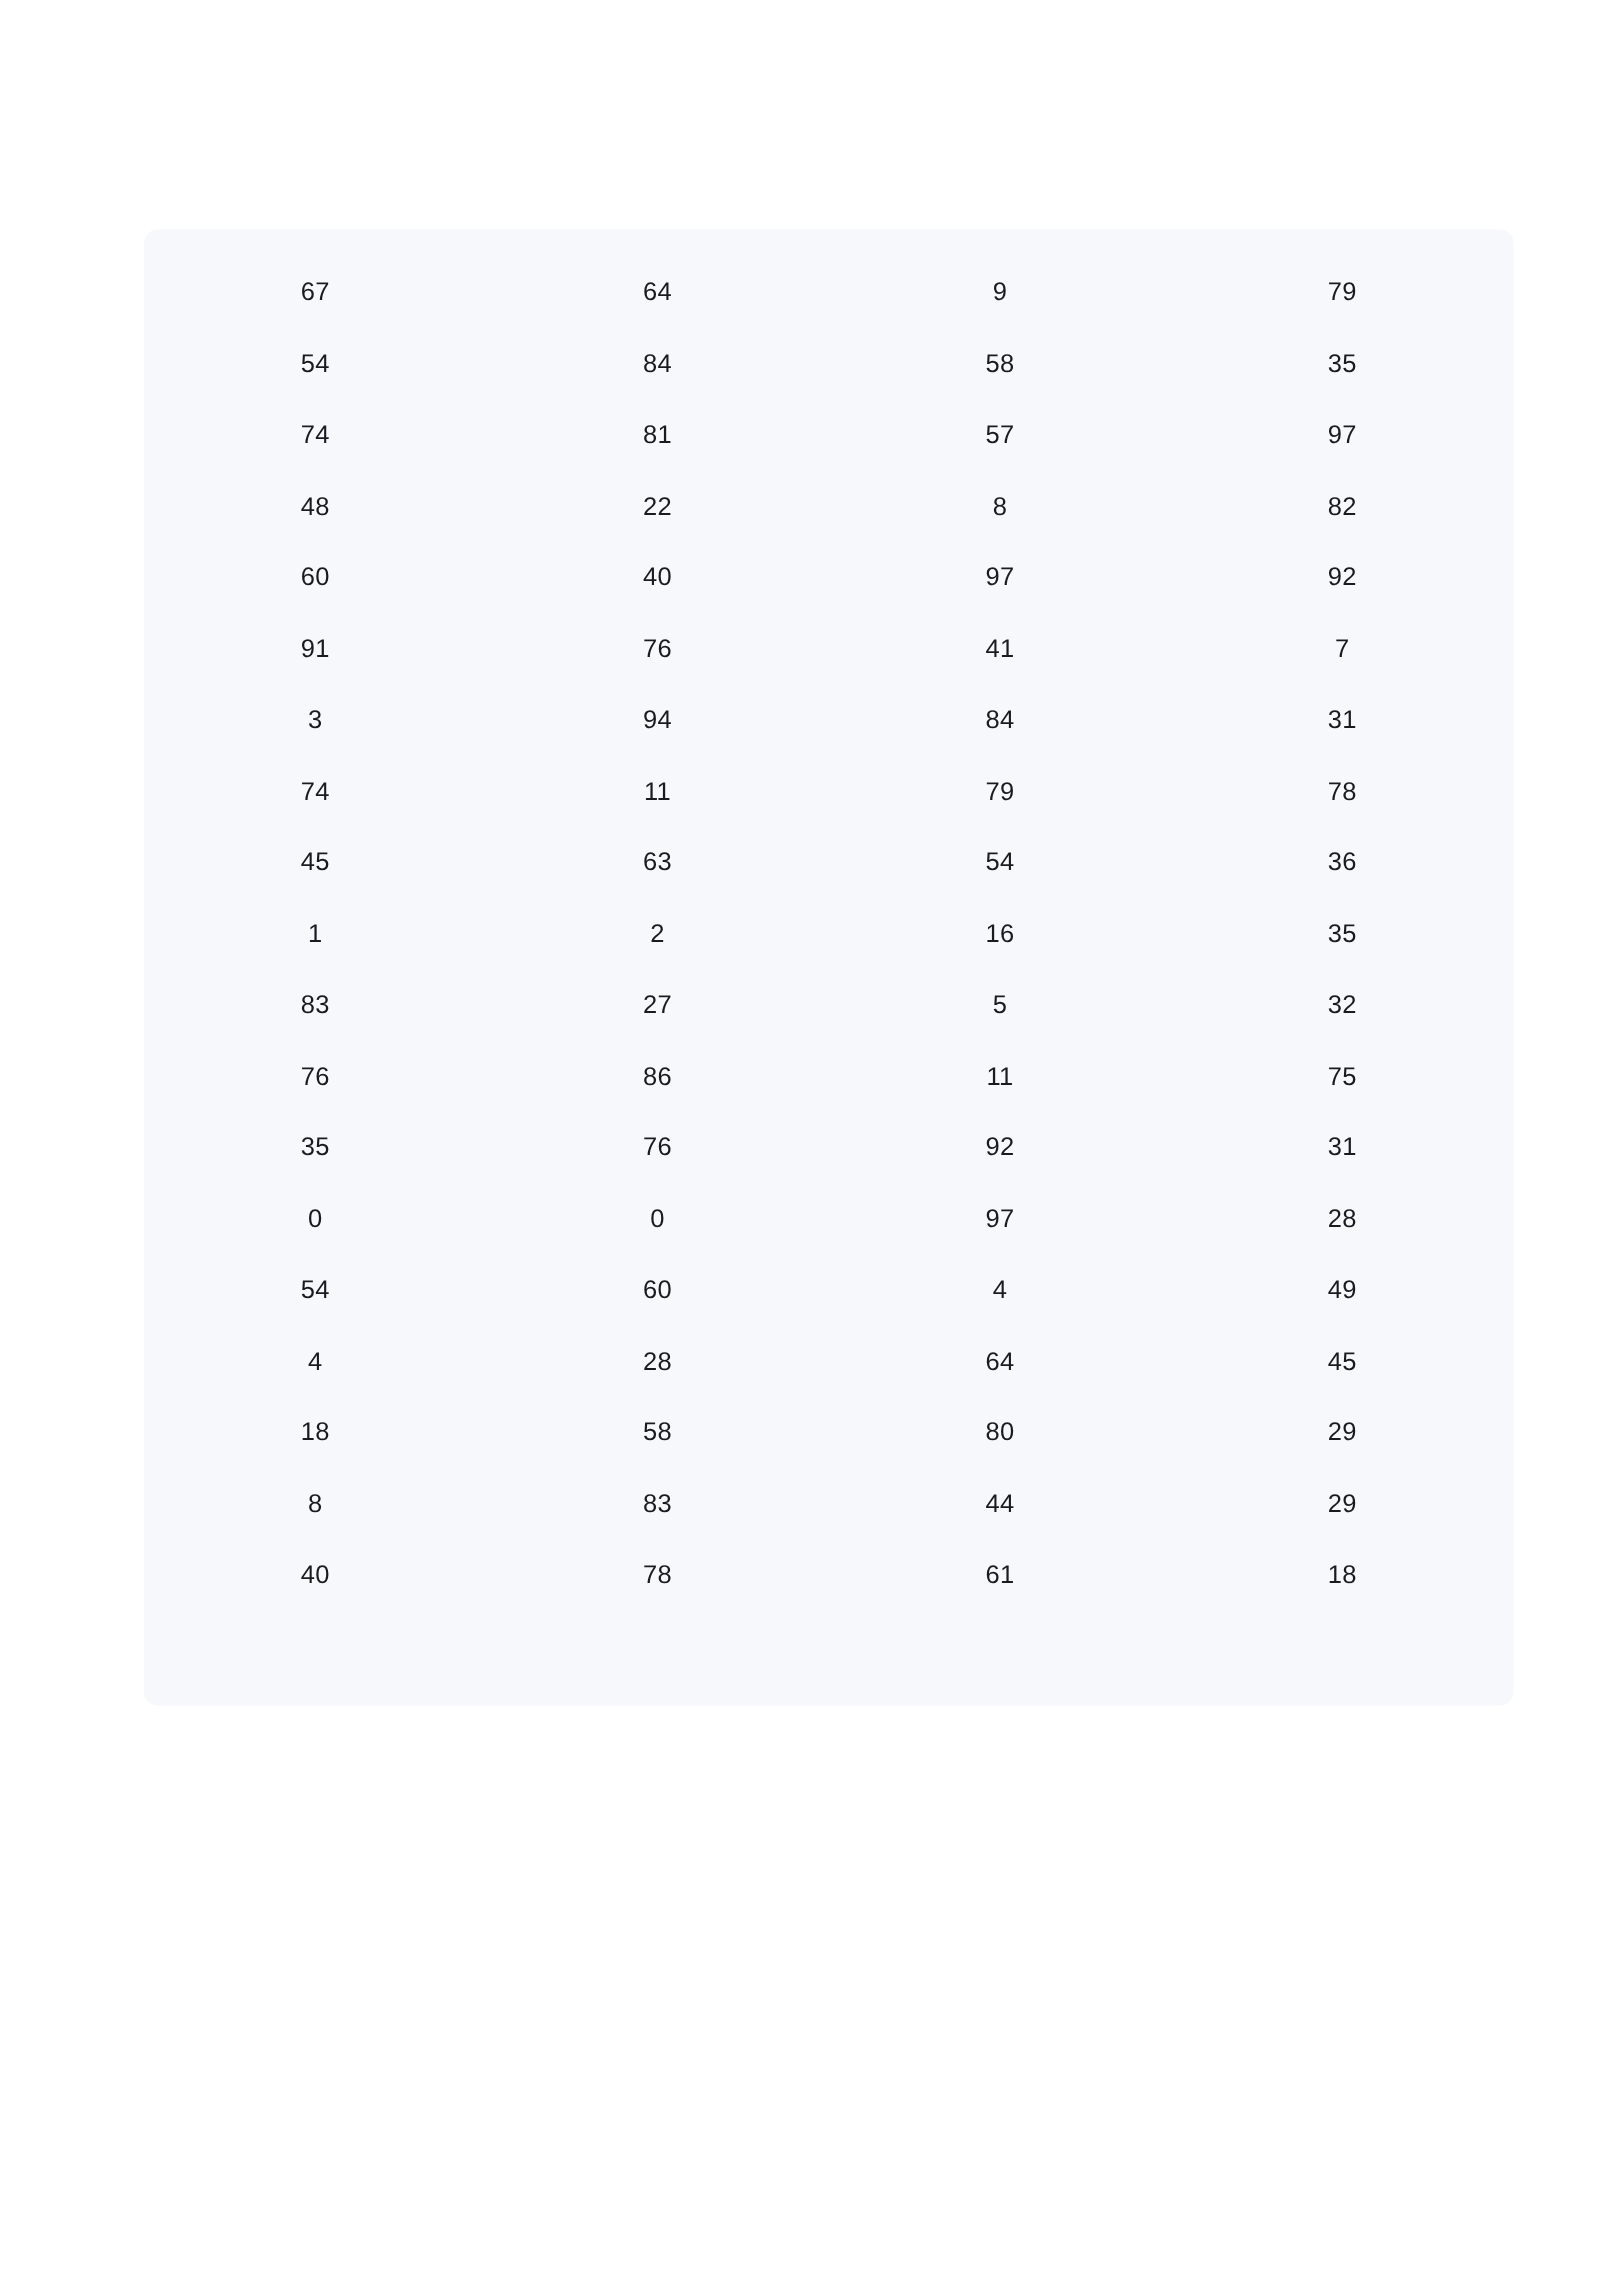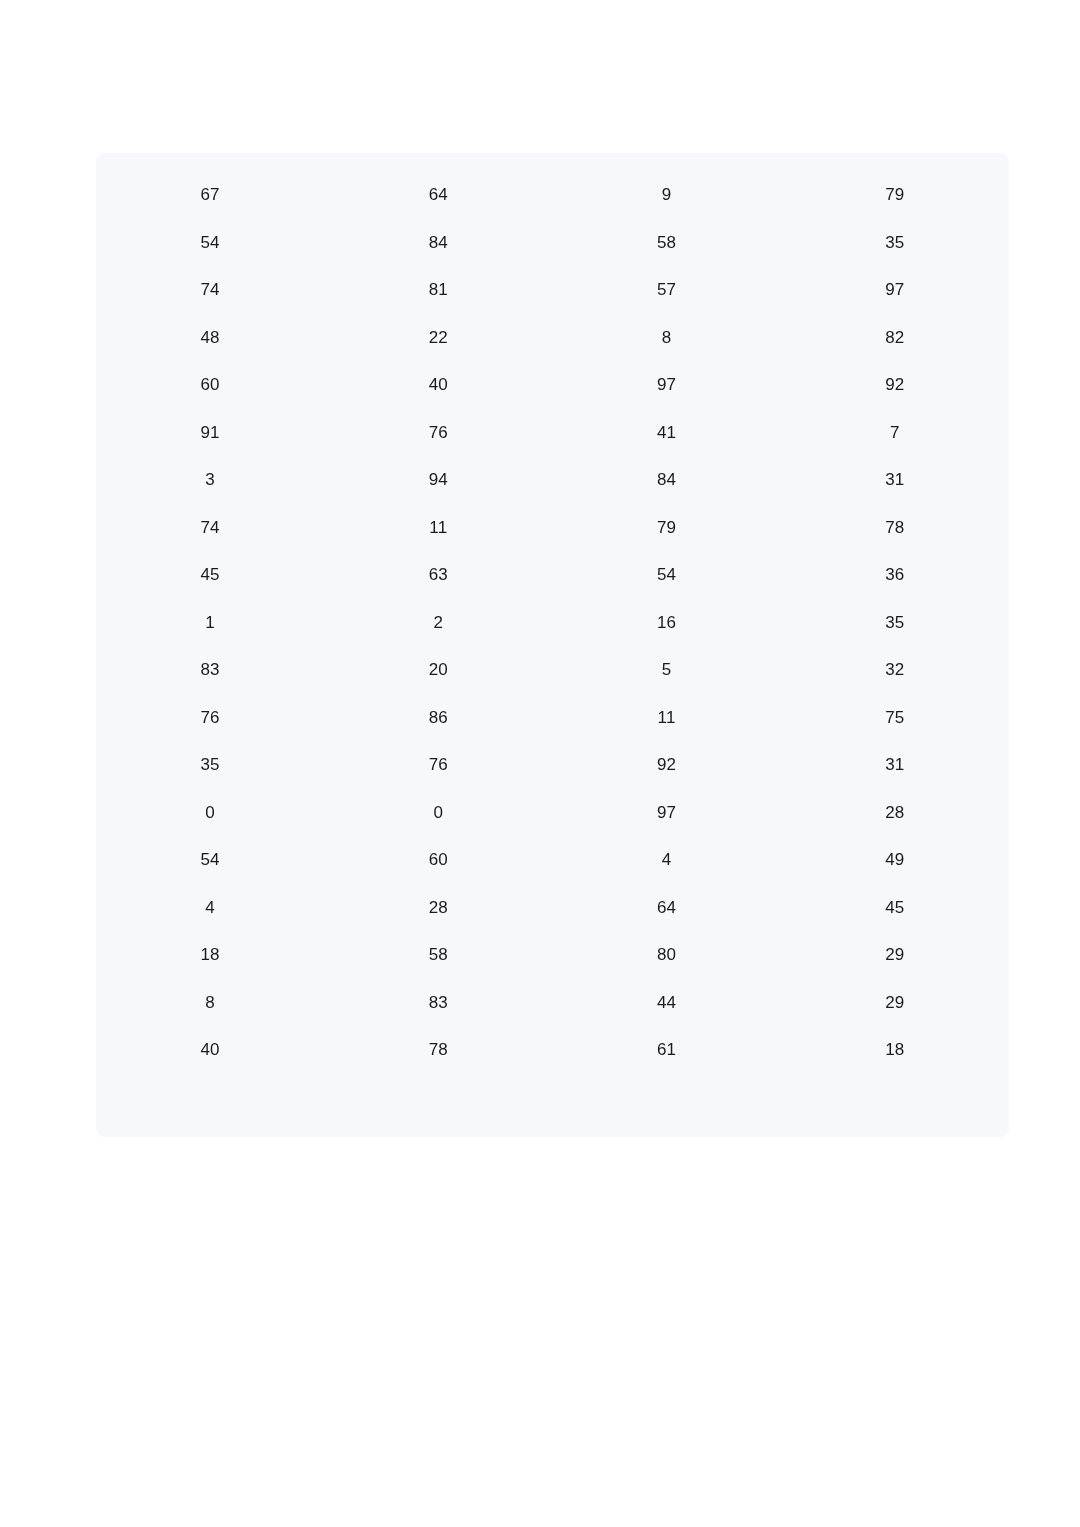--- a/index.html
+++ b/index.html
@@ -108,21 +108,21 @@
         <div class="answer-cell">78</div>
         <div class="answer-cell">45</div>
         <div class="answer-cell">63</div>
         <div class="answer-cell">54</div>
         <div class="answer-cell">36</div>
         <div class="answer-cell">1</div>
         <div class="answer-cell">2</div>
         <div class="answer-cell">16</div>
         <div class="answer-cell">35</div>
         <div class="answer-cell">83</div>
-        <div class="answer-cell">20</div>
+        <div class="answer-cell">27</div>
         <div class="answer-cell">5</div>
         <div class="answer-cell">32</div>
         <div class="answer-cell">76</div>
         <div class="answer-cell">86</div>
         <div class="answer-cell">11</div>
         <div class="answer-cell">75</div>
         <div class="answer-cell">35</div>
         <div class="answer-cell">76</div>
         <div class="answer-cell">92</div>
         <div class="answer-cell">31</div>

